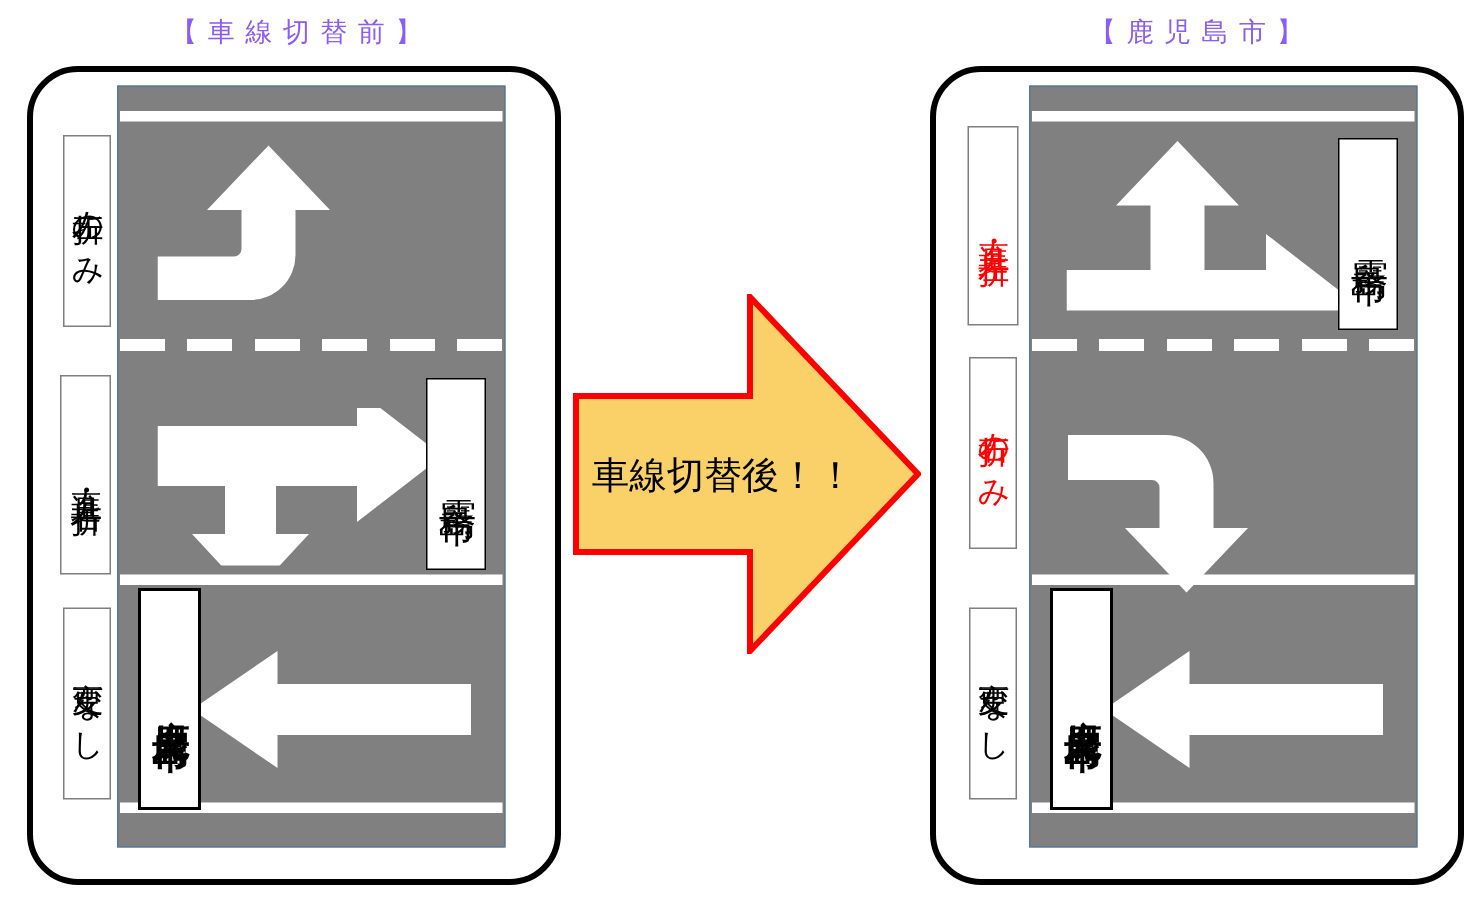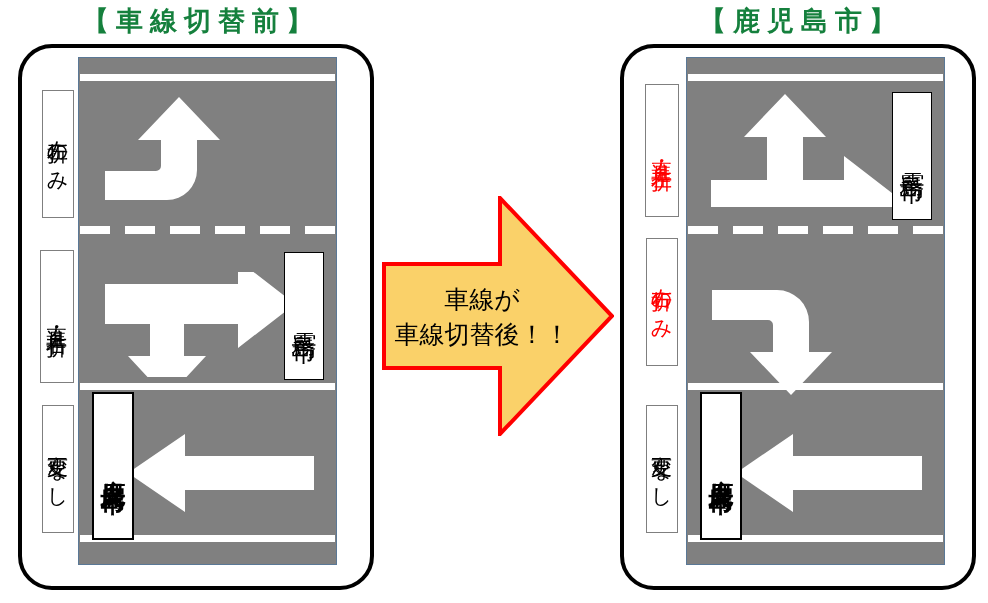--- a/index.html
+++ b/index.html
@@ -13,24 +13,24 @@
     position: relative;
     overflow: hidden;
     font-family: "Liberation Sans", "DejaVu Sans", sans-serif;
     color: #000000;
   }
 
   
   .panel-title {
     position: absolute;
     top: 4px;
-    font-size: 27px;
-    font-weight: bold;
+    font-size: 18px;
+    font-weight: normal;
     letter-spacing: 7px;
-    color: #15803d;
+    color: #8b5cf6;
     white-space: nowrap;
     line-height: 34px;
   }
   #title-before { left: 36px; width: 330px; text-align: center; }
   #title-after  { left: 636px; width: 330px; text-align: center; }
 
   
   .frame {
     position: absolute;
     border: 4px solid #000000;
@@ -174,21 +174,20 @@
 <svg class="arrow-svg" style="left:128px; top:434px;" width="190" height="78" viewBox="0 0 190 78">
   <path d="M0,39 L57,0 L57,22 L186,22 L186,56 L57,56 L57,78 Z" fill="#ffffff"></path>
 </svg>
 
 <div class="cityplate" style="left:92px; top:392px; width:42px; height:148px;">鹿児島市</div>
 
 <svg id="center-arrow" viewBox="0 0 232 240">
   <path d="M2,68 L118,68 L118,2 L230,120 L118,238 L118,172 L2,172 Z" fill="#fad169" stroke="#ff0000" stroke-width="4" stroke-linejoin="miter"></path>
 </svg>
 <div id="center-arrow-text">
-  <span>車線が</span>
   <span>車線切替後！！</span>
 </div>
 
 <div id="title-after" class="panel-title">【鹿児島市】</div>
 
 <div id="frame-after" class="frame"></div>
 
 <div id="road-after" class="road">
   <div class="road-line-solid" style="top:16px;"></div>
   <div class="road-line-dashed" style="top:168px;"></div>

